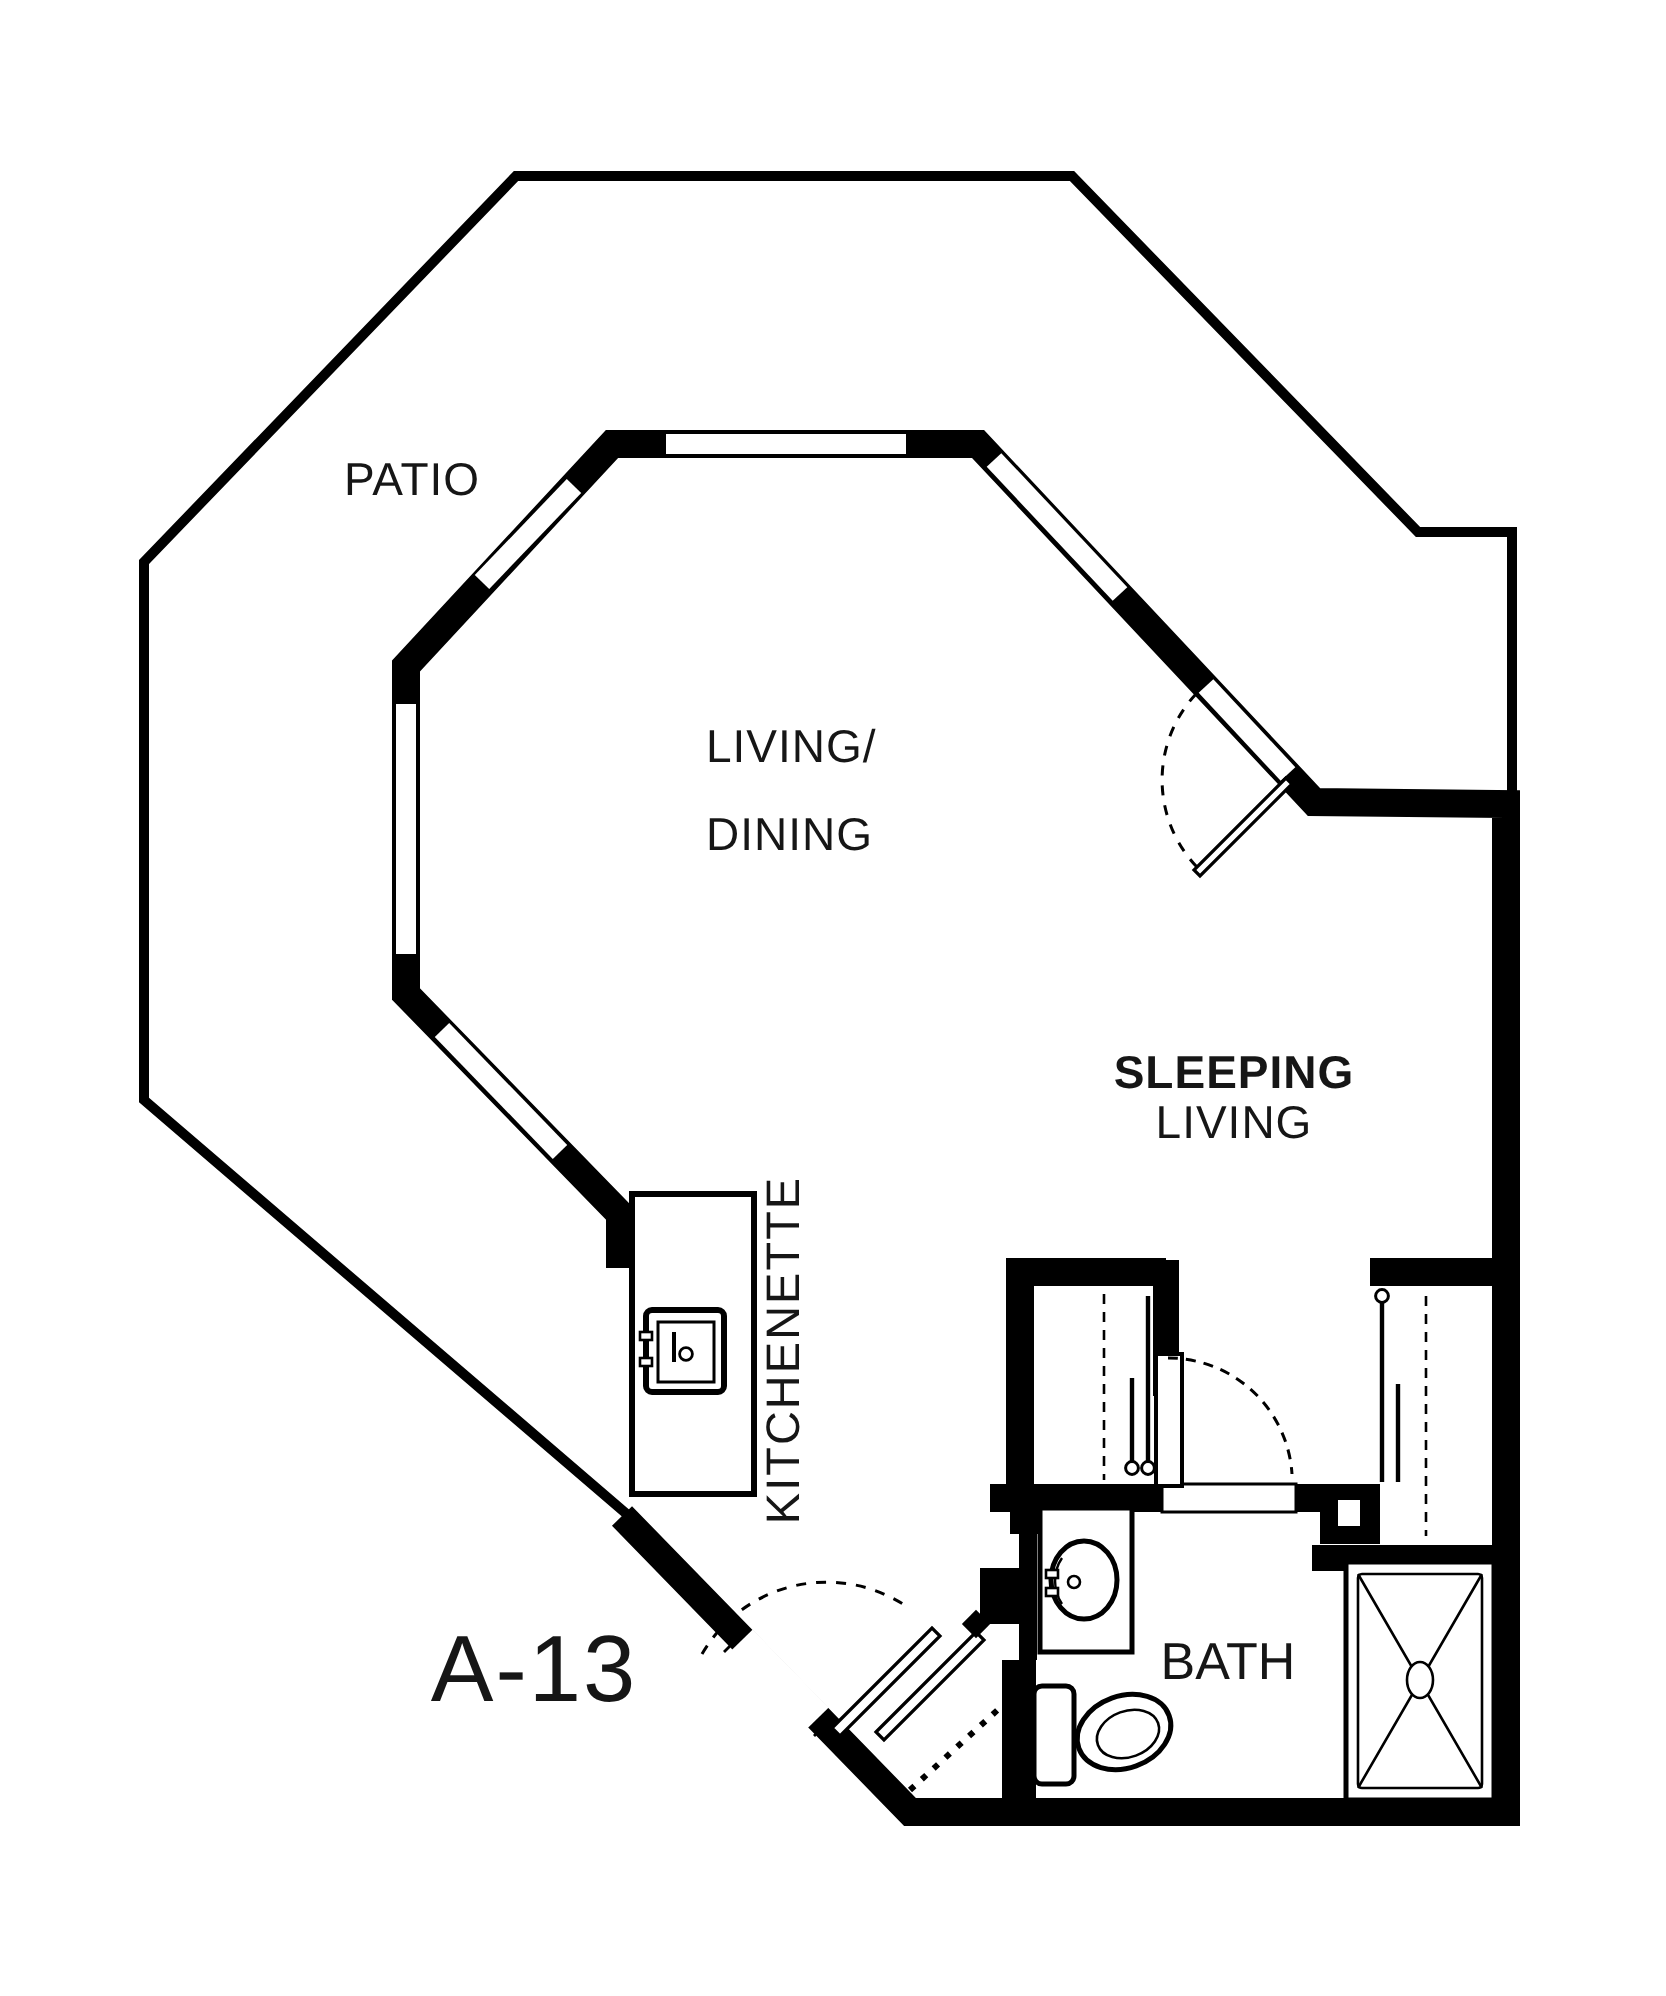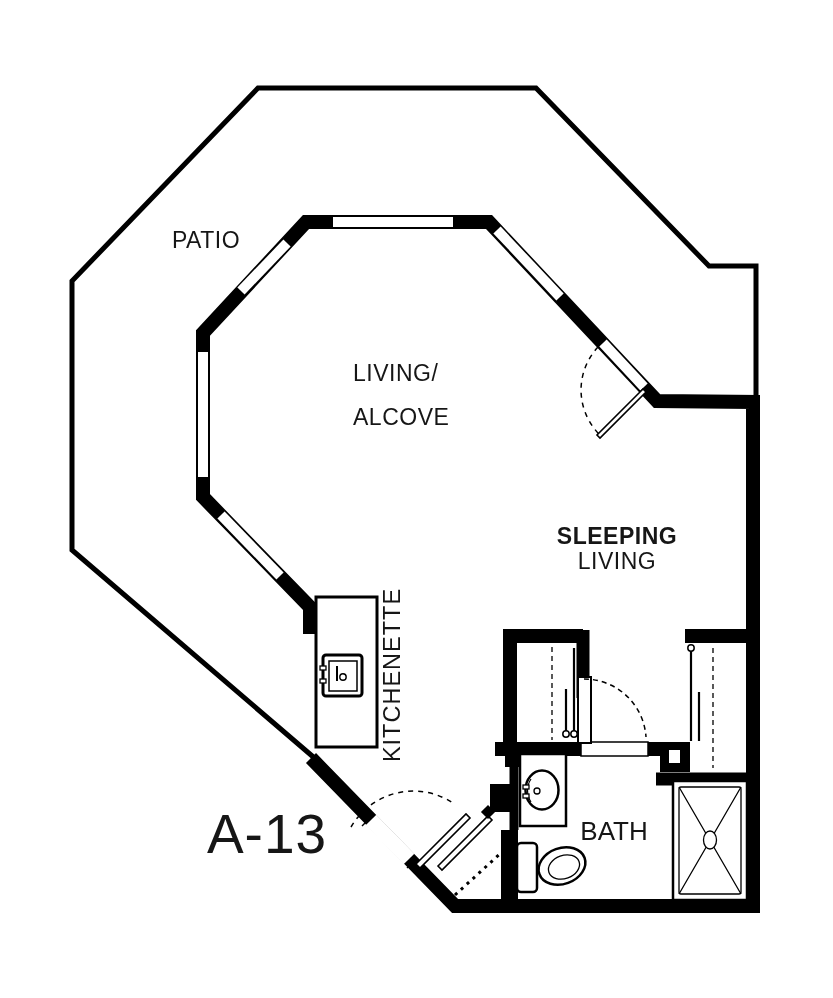--- a/index.html
+++ b/index.html
@@ -7,21 +7,21 @@
     position:relative;width:795px;height:998px;background:#ffffff;
     font-family:"Liberation Sans", sans-serif;color:#111;overflow:hidden;
   }
   #plan-svg{position:absolute;left:0;top:0;}
   .lbl{position:absolute;white-space:nowrap;color:#161616;}
   .lbl-room{font-size:23px;letter-spacing:.5px;}
   .lbl-center{transform:translate(-50%,-50%);}
   .lbl-cx{transform:translateX(-50%);}
   #lbl-kitchenette{transform:translate(-50%,-50%) rotate(-90deg);font-size:23.5px;letter-spacing:1px;}
   #lbl-bath{font-size:26px;}
-  #lbl-unit{font-size:55px;letter-spacing:1px;}
+  #lbl-unit{font-size:47px;letter-spacing:1px;}
 </style>
 </head>
 <body>
 
 <div id="plan-wrap">
 
   <svg id="plan-svg" width="833" height="998" viewBox="0 0 833 998">
 
     <g fill="none" stroke="#000" stroke-width="5" stroke-linejoin="miter" stroke-linecap="butt">
       <path d="M318,761 L72,550 L72,281 L258,88 L536,88 L709,266 L756,266 L756,396"></path>
@@ -127,21 +127,21 @@
       <rect x="673" y="781" width="74" height="119" fill="#fff" stroke="#000" stroke-width="2.5"></rect>
       <rect x="679" y="787" width="62" height="107" rx="2" fill="none" stroke="#000" stroke-width="1.3"></rect>
       <path d="M679,787 L741,894 M741,787 L679,894" stroke="#000" stroke-width="1.3"></path>
       <ellipse cx="710" cy="840" rx="6.5" ry="9" fill="#fff" stroke="#000" stroke-width="1.3"></ellipse>
     </g>
   </svg>
 
   <div class="lbl lbl-room lbl-center" id="lbl-patio" style="left:206px;top:240px;">PATIO</div>
 
   <div class="lbl lbl-room" style="left:353px;top:360px;">LIVING/</div>
-  <div class="lbl lbl-room" style="left:353px;top:404px;">ALCOVE</div>
+  <div class="lbl lbl-room" style="left:353px;top:404px;">DINING</div>
 
   <div class="lbl lbl-room lbl-cx" style="left:617px;top:523px;font-weight:bold;">SLEEPING</div>
   <div class="lbl lbl-room lbl-cx" style="left:617px;top:548px;">LIVING</div>
 
   <div class="lbl" id="lbl-kitchenette" style="left:392px;top:675px;">KITCHENETTE</div>
 
   <div class="lbl lbl-center" id="lbl-bath" style="left:614px;top:831px;">BATH</div>
 
   <div class="lbl lbl-center" id="lbl-unit" style="left:267px;top:834px;">A-13</div>
 </div>

